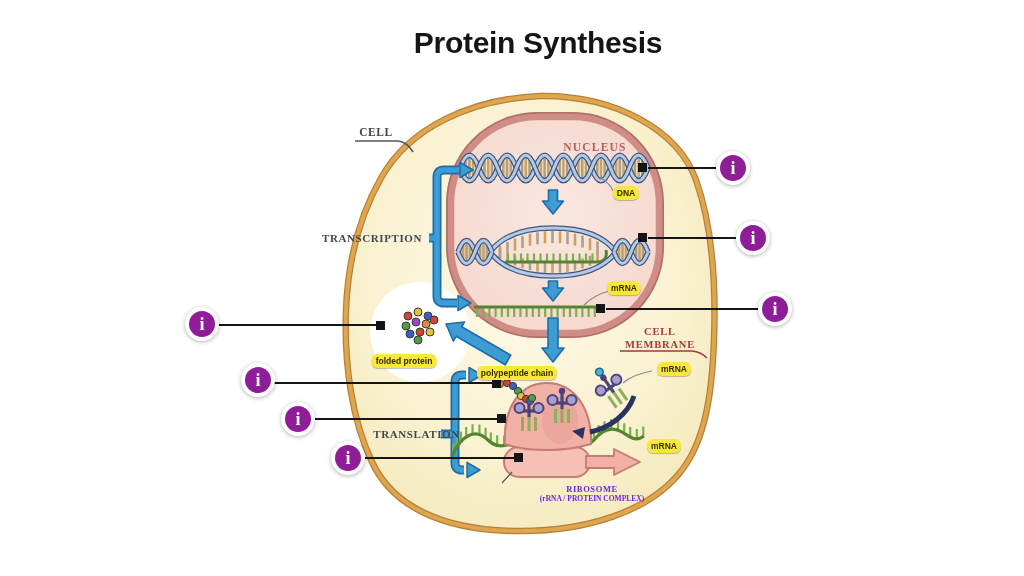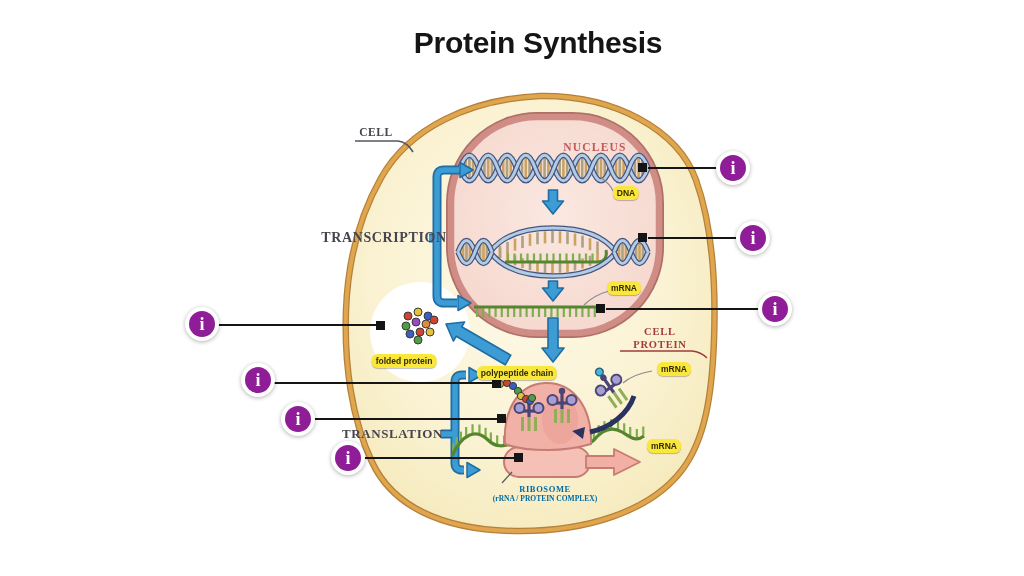--- a/index.html
+++ b/index.html
@@ -7,21 +7,21 @@
          font-family:"Liberation Sans",sans-serif;}
   .stage svg{position:absolute;left:0;top:0;z-index:1;}
   .title{position:absolute;left:538px;top:26px;transform:translateX(-50%);
          font-size:30px;font-weight:700;color:#151515;letter-spacing:-.3px;z-index:5;white-space:nowrap;}
   .lab{position:absolute;transform:translate(-50%,-50%);z-index:5;white-space:nowrap;}
   .serifcap{font-family:"Liberation Serif",serif;font-weight:700;color:#45454f;letter-spacing:.6px;}
   .ylab{background:#f9e73c;color:#332b00;font-size:8.5px;font-weight:700;
         padding:2px 4px;border-radius:6px;box-shadow:0 1px 1px rgba(0,0,0,.25);}
   .nuc{font-family:"Liberation Serif",serif;font-weight:700;color:#c25a5a;font-size:11.5px;letter-spacing:1.2px;}
   .mem{font-family:"Liberation Serif",serif;font-weight:700;color:#a13b3b;font-size:10.5px;letter-spacing:.8px;text-align:center;line-height:13px;}
-  .rib{font-family:"Liberation Serif",serif;font-weight:700;color:#0369a1;text-align:center;}
+  .rib{font-family:"Liberation Serif",serif;font-weight:700;color:#6d28d9;text-align:center;margin-left:47px;}
   .connector{position:absolute;height:2.2px;background:#151515;z-index:2;}
   .sq{position:absolute;width:9px;height:9px;background:#151515;z-index:3;}
   .info-icon{position:absolute;width:34px;height:34px;border-radius:50%;background:#fff;
              box-shadow:0 1px 4px rgba(0,0,0,.3);display:flex;align-items:center;justify-content:center;z-index:4;cursor:pointer;}
   .info-icon .dot{width:26px;height:26px;border-radius:50%;background:#8e1d97;color:#fff;
              display:flex;align-items:center;justify-content:center;
              font-family:"Liberation Serif",serif;font-weight:700;font-size:18px;line-height:1;}
 </style>
 </head>
 <body>
@@ -305,25 +305,25 @@
 
     <path d="M620,351 L692,351 Q701,352 707,358" fill="none" stroke="#a13b3b" stroke-width="1.4"></path>
 
     <path d="M512,472 L502,483" fill="none" stroke="#55555e" stroke-width="1.2"></path>
   </svg>
 
   <div class="title">Protein Synthesis</div>
 
   <div class="lab serifcap" style="left:376px;top:132px;font-size:11.5px;">CELL</div>
   <div class="lab nuc" style="left:595px;top:147px;">NUCLEUS</div>
-  <div class="lab serifcap" style="left:384px;top:238px;font-size:14px;">TRANSCRIPTION</div>
-  <div class="lab serifcap" style="left:374px;top:434px;font-size:13px;padding-left:37px;">TRANSLATION</div>
+  <div class="lab serifcap" style="left:372px;top:238px;font-size:11px;">TRANSCRIPTION</div>
+  <div class="lab serifcap" style="left:398px;top:434px;font-size:11px;padding-left:37px;">TRANSLATION</div>
   <div class="lab mem" style="left:660px;top:338px;">
     <div>CELL</div>
-    <div>PROTEIN</div>
+    <div>MEMBRANE</div>
   </div>
 
   <div class="lab ylab" style="left:626px;top:193px;">DNA</div>
   <div class="lab ylab" style="left:624px;top:288px;">mRNA</div>
   <div class="lab ylab" style="left:664px;top:446px;">mRNA</div>
   <div class="lab ylab" style="left:674px;top:369px;">mRNA</div>
   <div class="lab ylab" style="left:517px;top:373px;text-align:center;">polypeptide chain</div>
   <div class="lab ylab" style="left:404px;top:361px;">folded protein</div>
 
   <div class="lab rib" style="left:545px;top:493px;">

